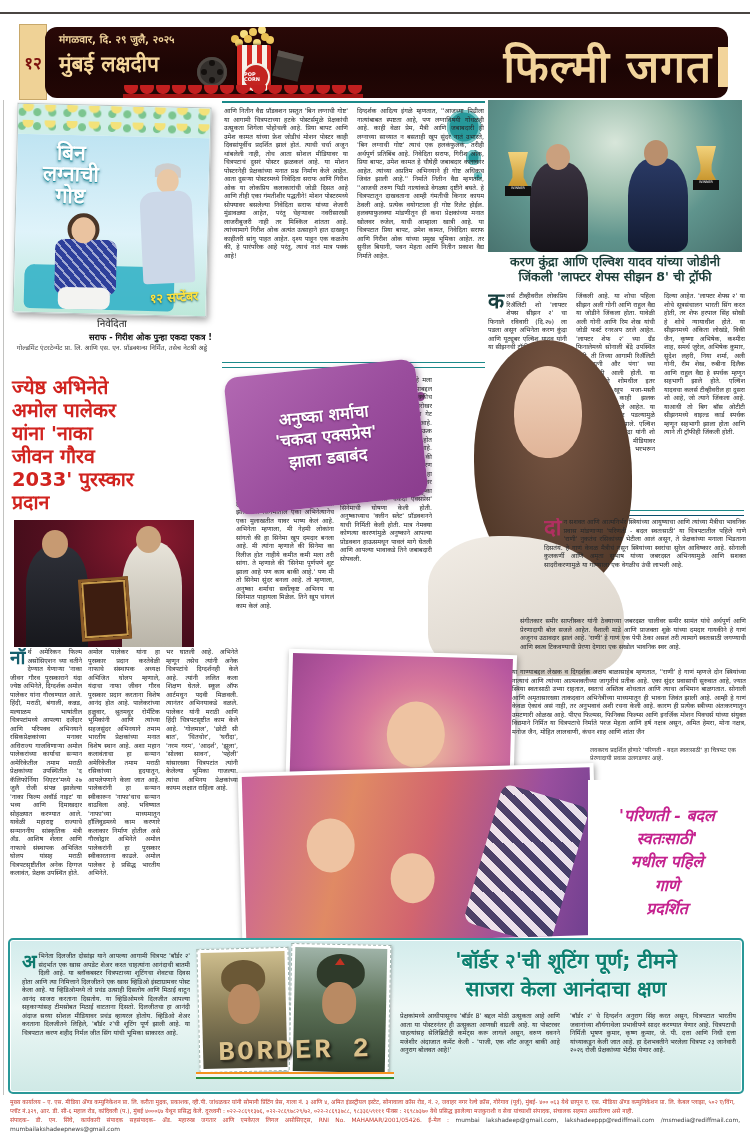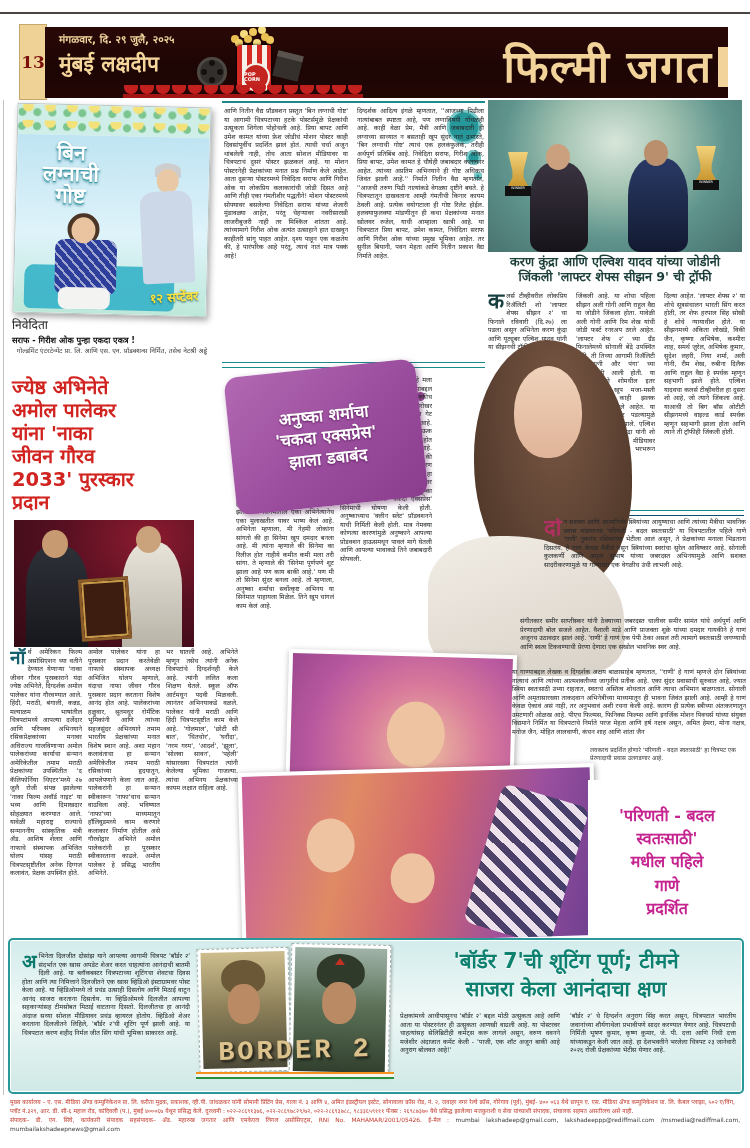--- a/index.html
+++ b/index.html
@@ -8,21 +8,21 @@
   .abs{position:absolute;}
   .txt{font-size:6.4px;line-height:1.33;color:#26292b;text-align:justify;overflow:hidden;}
   .dropcap{float:left;font-weight:bold;line-height:.85;margin:1px 2px 0 0;}
   .prewrap{white-space:pre-line;}
   
   #topline{left:0;top:12px;width:750px;height:2px;background:#4a4542;}
   #leftline{left:3px;top:100px;width:1px;height:995px;background:#9a9a96;opacity:.6;}
   #pagenum{left:19px;top:24px;width:26px;height:74px;background:#efd296;border:1px solid #c8a86a;
            display:flex;align-items:center;justify-content:center;font-weight:bold;font-size:17px;color:#7c120e;
            font-family:"DejaVu Serif",serif;}
-  #banner{left:45px;top:27px;width:683px;height:71px;background:linear-gradient(#2a0907,#1c0504 60%,#230705);overflow:hidden;}
+  #banner{left:45px;top:27px;width:683px;height:71px;background:linear-gradient(#2a0907,#1c0504 60%,#230705);overflow:hidden;border-radius:12px;}
   #banner-date{left:14px;top:5px;font-size:10.5px;font-weight:bold;color:#f0d39b;}
   #banner-masthead{left:14px;top:22px;font-size:21px;font-weight:bold;color:#f5d79c;}
   #section-title{right:16px;top:8px;font-size:44px;font-weight:bold;color:#f2d49b;letter-spacing:1px;}
   #banner-endcap{right:0;top:20px;width:10px;height:40px;background:#f2d49b;}
   
   #popcorn{left:150px;top:2px;width:120px;height:68px;}
   .reel{left:2px;top:28px;width:30px;height:30px;border-radius:50%;background:#332f2c;
         box-shadow:inset 0 0 0 3px #4d4742;}
   .reel i{position:absolute;width:6px;height:6px;border-radius:50%;background:#14100e;}
   .bucket{left:42px;top:16px;width:34px;height:46px;border-radius:2px 2px 7px 7px;
@@ -53,22 +53,22 @@
   .p-man-body{left:126px;top:84px;width:52px;height:92px;border-radius:14px 14px 4px 4px;background:#ccd8e8;transform:rotate(-4deg);}
   .p-w-hair{left:52px;top:108px;width:32px;height:32px;border-radius:50%;background:#4a3527;}
   .p-w-head{left:56px;top:112px;width:24px;height:26px;border-radius:50%;background:#eac3a0;}
   .p-w-body{left:40px;top:134px;width:62px;height:56px;border-radius:10px;background:#2e3f9b;
       background-image:repeating-linear-gradient(48deg,rgba(255,255,255,.55) 0 2px,transparent 2px 7px);}
   .p-w-legs{left:44px;top:182px;width:52px;height:22px;border-radius:8px;background:#f3f3f1;}
   .p-sofa{left:10px;top:160px;width:150px;height:44px;border-radius:10px 16px 6px 6px;background:#35b3c8;opacity:.9;}
   #poster-date{right:8px;bottom:10px;color:#ffe23e;font-weight:bold;font-size:12.5px;transform:rotate(-5deg);
       text-shadow:0 1px 2px #155;}
   #poster-caption{left:12px;top:316px;width:200px;z-index:2;}
-  #poster-caption .c0{text-align:left;font-size:12px;color:#222;}
-  #poster-caption .c1{text-align:left;font-size:8.2px;font-weight:bold;color:#111;margin-top:1px;}
+  #poster-caption .c0{text-align:center;font-size:10px;color:#222;}
+  #poster-caption .c1{text-align:right;font-size:8.2px;font-weight:bold;color:#111;margin-top:1px;}
   #poster-caption .c2{text-align:center;font-size:6.6px;color:#333;margin-top:2px;}
   
   #bin-rule-top{left:222px;top:101px;width:263px;height:2px;background:#1b8a8a;}
   #bin-rule-bot{left:222px;top:362px;width:263px;height:4px;border-top:1.5px solid #1b8a8a;border-bottom:1.5px solid #1b8a8a;}
   #bin-article{left:224px;top:107px;width:260px;height:252px;z-index:1;}
   #bin-col1{left:0;top:0;width:124px;height:252px;}
   #bin-col2{left:133px;top:0;width:127px;height:252px;}
   .teal-dot{border-radius:50%;background:#27989a;box-shadow:inset 0 0 0 2.5px #7cc9c9;}
   
   #laughter-photo{left:488px;top:100px;width:254px;height:152px;overflow:hidden;
@@ -121,21 +121,21 @@
       background:linear-gradient(160deg,#f2ede6,#d8d1c7);}
   #anushka-cols{left:236px;top:376px;width:196px;height:286px;z-index:1;}
   #anc2{left:104px;top:0;width:92px;height:286px;}
   #anc1{left:0;top:64px;width:98px;height:222px;}
   
   #par-a{left:544px;top:518px;width:202px;height:98px;z-index:1;}
   #par-b{left:520px;top:617px;width:226px;height:50px;z-index:1;}
   #par-c{left:512px;top:668px;width:234px;height:110px;z-index:1;}
   #par-lead{left:590px;top:746px;width:156px;height:32px;z-index:2;font-size:6px;color:#333;text-align:left;line-height:1.35;overflow:hidden;}
   #par-headline{left:588px;top:780px;width:158px;height:164px;background:#fff;z-index:2;
-      display:flex;align-items:center;justify-content:center;}
+      display:flex;align-items:center;justify-content:center;font-style:italic;}
   #par-headline span{color:#c5238f;font-weight:bold;font-size:16px;line-height:1.45;text-align:center;white-space:pre-line;}
   
   #wphoto1{left:286px;top:652px;width:220px;height:215px;background:#fff;padding:4px;transform:rotate(1.6deg);
       box-shadow:1px 2px 6px rgba(0,0,0,.35);z-index:0;}
   #wphoto1 .ph{width:100%;height:100%;
       background:radial-gradient(circle at 60% 42%,#edbd9d 0%,#d8799b 34%,#b8589f 62%,#8f3f86 100%);}
   #wphoto2{left:240px;top:768px;width:348px;height:168px;background:#fff;padding:4px;transform:rotate(-1.6deg);
       box-shadow:1px 2px 6px rgba(0,0,0,.4);z-index:1;}
   #wphoto2 .ph{width:100%;height:100%;position:relative;overflow:hidden;
       background:linear-gradient(105deg,#c9619c 0%,#e08a64 30%,#d2656f 52%,#9a4f9e 78%,#6e3f8f 100%);}
@@ -170,21 +170,21 @@
   
   #footer{left:10px;top:1098px;width:730px;z-index:2;}
   .foot-line{font-size:5.9px;line-height:1.5;color:#c0392b;text-align:justify;}
   .foot-emails{color:#3a3a3a;}
 </style>
 </head>
 <body>
 
 <div class="abs" id="topline"></div>
 <div class="abs" id="leftline"></div>
-<div class="abs" id="pagenum">13</div>
+<div class="abs" id="pagenum">१२</div>
 <div class="abs" id="banner">
   <div class="abs" id="banner-date">मंगळवार, दि. २९ जुलै, २०२५</div>
   <div class="abs" id="banner-masthead">मुंबई लक्षदीप</div>
   <div class="abs" id="popcorn">
     <div class="abs reel">
       <i style="left:12px;top:3px"></i>
         <i style="left:4px;top:12px"></i>
         <i style="left:20px;top:12px"></i>
         <i style="left:12px;top:20px"></i>
     </div>
@@ -236,21 +236,21 @@
     <div class="abs sil sil1"></div>
     <div class="abs head1"></div>
     <div class="abs sil sil2"></div>
     <div class="abs head2"></div>
     <div class="abs trophy" style="left:20px;top:52px"></div>
     <div class="abs trophy-base" style="left:17px;top:86px">WINNER</div>
     <div class="abs trophy" style="left:208px;top:46px"></div>
     <div class="abs trophy-base" style="left:205px;top:80px">WINNER</div>
   </div>
   <div class="abs prewrap" id="laughter-headline" style="left:0;top:155px">करण कुंद्रा आणि एल्विश यादव यांच्या जोडीनी
-जिंकली 'लाफ्टर शेफ्स सीझन 9' ची ट्रॉफी</div>
+जिंकली 'लाफ्टर शेफ्स सीझन 8' ची ट्रॉफी</div>
   <div class="abs" id="laughter-cols" style="left:3px;top:192px">
     <div class="abs txt" id="lc1">
       <span class="dropcap" style="font-size:21px;color:#173f3f">क</span><span>लर्स टीव्हीवरील लोकप्रिय रिॲलिटी शो 'लाफ्टर शेफ्स सीझन २' चा फिनाले रविवारी (दि.२७) ला पडला असून अभिनेता करण कुंद्रा आणि यूट्यूबर एल्विश यादव यांनी या सीझनची ट्रॉफी</span>
     </div>
     <div class="abs txt" id="lc2">जिंकली आहे. या शोचा पहिला सीझन अली गोनी आणि राहुल वैद्य या जोडीने जिंकला होता. यावेळी अली गोनी आणि रिम शेख यांची जोडी फर्स्ट रनरअप ठरले आहेत. 'लाफ्टर शेफ २' च्या ग्रँड फिनालेमध्ये सोनाली बेंद्रे उपस्थित होती. ती तिच्या आगामी रिॲलिटी शो 'पत्नी और पंगा' च्या प्रमोशनसाठी आली होती. या दरम्यान तिने शोमधील इतर स्पर्धकांसोबत खूप मजा-मस्ती केली, त्याचे काही झलक प्रोमोमध्येही दाखवले आहेत. या शोचा फिनाले पार पडल्यामुळे चाहते खूप भावूक झाले. एल्विश यादव आणि करण कुंद्रा यांनी शो जिंकल्यानंतर सोशल मीडियावर चाहत्यांनी या जोडीला भरभरून शुभेच्छा</div>
     <div class="abs txt" id="lc3">दिल्या आहेत. 'लाफ्टर शेफ्स २' या शोचे सूत्रसंचालन भारती सिंग करत होती, तर शेफ हरपाल सिंह सोखी हे शोचे न्यायाधीश होते. या सीझनमध्ये अंकिता लोखंडे, विकी जैन, कृष्णा अभिषेक, कश्मीरा शाह, समर्थ जुरेल, अभिषेक कुमार, सुदेश लहरी, निया शर्मा, अली गोनी, रीम शेख, रुबीना दिलैक आणि राहुल वैद्य हे स्पर्धक म्हणून सहभागी झाले होते. एल्विश यादवचा कलर्स टीव्हीवरील हा दुसरा शो आहे, जो त्याने जिंकला आहे. याआधी तो बिग बॉस ओटीटी सीझनमध्ये वाइल्ड कार्ड स्पर्धक म्हणून सहभागी झाला होता आणि त्याने ती ट्रॉफीही जिंकली होती.</div>
   </div>
 </div>
 <div class="abs" id="laughter-rule"></div>
 
@@ -341,24 +341,24 @@
     <div class="stamp" id="stamp2">
       <div class="ph">
         <div class="turban" style="left:22px;top:6px;width:48px;height:36px;background:#2f3a2a"></div>
         <div class="t-mark" style="left:40px;top:10px"></div>
         <div class="s-face" style="left:28px;top:34px;width:34px;height:42px"></div>
       </div>
     </div>
   </div>
   <div class="abs" id="border-logo">BORDER 2</div>
   <div class="abs" id="flag-stripe"></div>
-  <div class="abs prewrap" id="border-headline">'बॉर्डर 7'ची शूटिंग पूर्ण; टीमने
+  <div class="abs prewrap" id="border-headline">'बॉर्डर २'ची शूटिंग पूर्ण; टीमने
 साजरा केला आनंदाचा क्षण</div>
   <div class="abs" id="border-cols">
-    <div class="abs txt" id="bc1">प्रेक्षकांमध्ये आधीपासूनच 'बॉर्डर २' बद्दल मोठी उत्सुकता आहे आणि आता या पोस्टरनंतर ही उत्सुकता आणखी वाढली आहे. या पोस्टरवर चाहत्यांसह सेलिब्रिटीही कमेंट्स करू लागले असून, वरुण धवनने मजेशीर अंदाजात कमेंट केली - 'पाजी, एक शॉट अजून बाकी आहे अनुराग बोलवत आहे!'</div>
+    <div class="abs txt" id="bc1">प्रेक्षकांमध्ये आधीपासूनच 'बॉर्डर 8' बद्दल मोठी उत्सुकता आहे आणि आता या पोस्टरनंतर ही उत्सुकता आणखी वाढली आहे. या पोस्टरवर चाहत्यांसह सेलिब्रिटीही कमेंट्स करू लागले असून, वरुण धवनने मजेशीर अंदाजात कमेंट केली - 'पाजी, एक शॉट अजून बाकी आहे अनुराग बोलवत आहे!'</div>
     <div class="abs txt" id="bc2">'बॉर्डर २' चे दिग्दर्शन अनुराग सिंह करत असून, चित्रपटात भारतीय जवानांच्या शौर्यगाथेला प्रभावीपणे सादर करण्यात येणार आहे. चित्रपटाची निर्मिती भूषण कुमार, कृष्ण कुमार, जे. पी. दत्ता आणि निधी दत्ता यांच्याकडून केली जात आहे. हा देशभक्तीने भरलेला चित्रपट २३ जानेवारी २०२६ रोजी प्रेक्षकांच्या भेटीस येणार आहे.</div>
   </div>
 </div>
 
 <div class="abs" id="footer">
   <div class="foot-line">मुख्य कार्यालय – ए. एस. मीडिया ॲण्ड कम्युनिकेशन प्रा. लि. करीता मुद्रक, प्रकाशक, व्ही.पी. जांधळकर यांनी सोमानी प्रिंटिंग प्रेस, गाला नं. ३ आणि ४, अमित इंडस्ट्रीयल इस्टेट, सोनावाला क्रॉस रोड, नं. २, जवाहर नगर रेल्वे क्रॉस, गोरेगाव (पूर्व), मुंबई- ४०० ०६३ येथे छापून ए. एस. मीडिया ॲण्ड कम्युनिकेशन प्रा. लि. केबल प्लाझा, ५०२ ए/विंग,</div>
   <div class="foot-line">प्लॉट नं.३२९, आर. डी. सी-६ महाल रोड, कांदिवली (प.), मुंबई ४०००६७ येथून प्रसिद्ध केले. दूरध्वनी : ०२२-२८६९१३७६, ०२२-२८६९७८२९/७२, ०२२-२८६९३७८८, ९८३३६५९१११ फॅक्स : २६९८७३७० येथे प्रसिद्ध झालेल्या मजकुराशी व सेवा यांच्याशी संपादक, संचालक सहमत असतीलच असे नाही.</div>
   <div class="foot-line"><span>संपादक– डी. एन. सिंघे, कार्यकारी संपादक सहसंपादक– ॲड. महारुख जगतार आणि एमकेएल लिगल असोसिएट्स, RNI No. MAHAMAR/2001/05426. ई-मेल : </span><span class="foot-emails">mumbai lakshadeep@gmail.com, lakshadeeppp@rediffmail.com /msmedia@rediffmail.com, mumbailakshadeepnews@gmail.com</span></div>
 </div>
 

